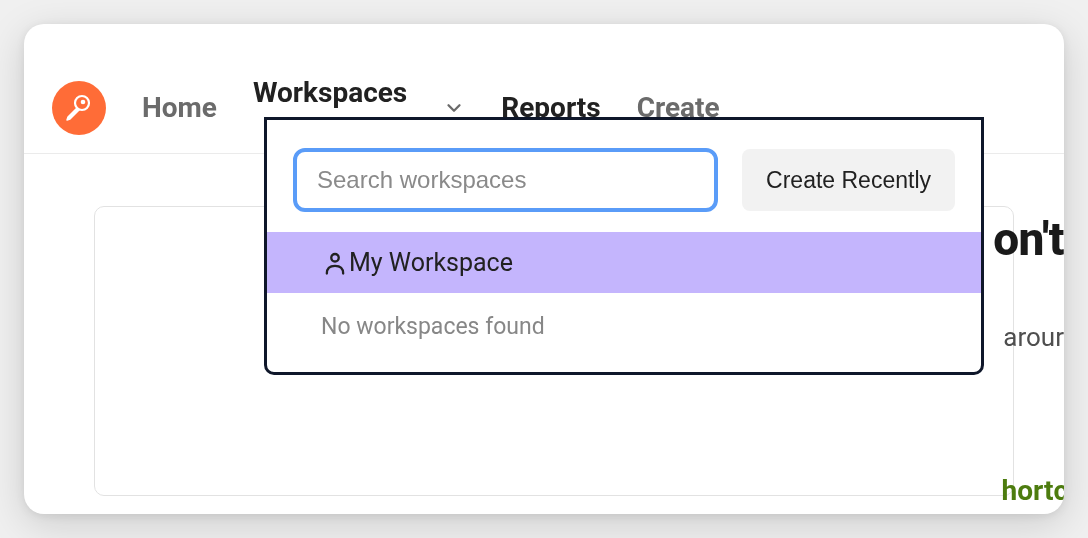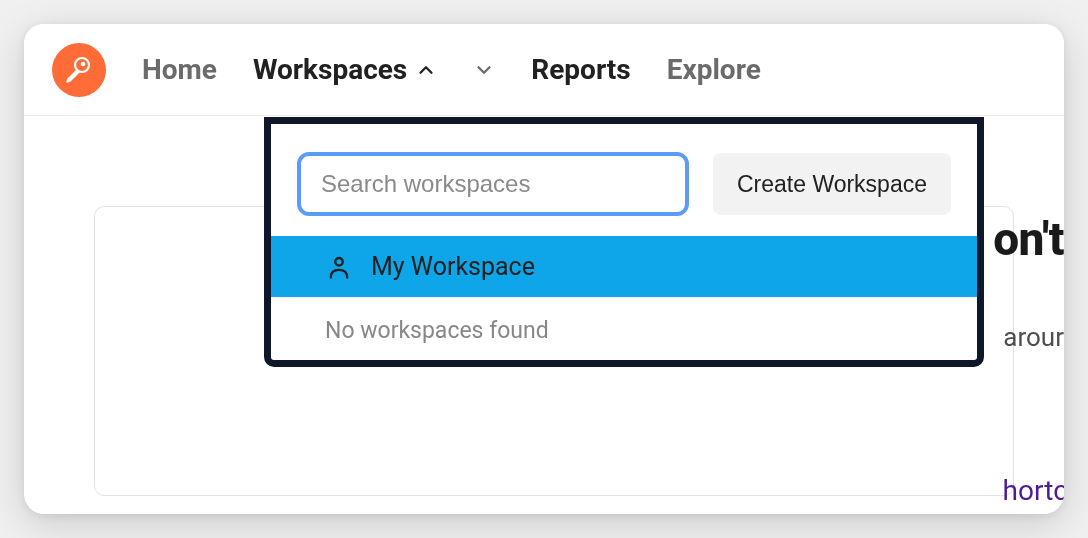--- a/index.html
+++ b/index.html
@@ -31,20 +31,21 @@
     .topbar {
       display: flex;
       align-items: center;
       height: 92px;
       padding: 0 28px;
       gap: 36px;
       border-bottom: 1px solid #ebebeb;
       background: #ffffff;
       position: relative;
       z-index: 2;
+      margin-top: 38px;
     }
     
     .logo {
       width: 54px;
       height: 54px;
       border-radius: 50%;
       background: #ff6c37;
       display: flex;
       align-items: center;
       justify-content: center;
@@ -62,41 +63,42 @@
       gap: 8px;
       cursor: pointer;
       font-size: 28px;
       font-weight: 700;
       color: #6b6b6b;
       white-space: nowrap;
     }
     
     .nav-item.active {
       color: #212121;
+      flex-direction: column;
     }
     
     .nav-item.dark {
       color: #212121;
     }
     
     .chevron {
       display: inline-flex;
       align-items: center;
     }
     
     .dropdown {
       position: absolute;
       top: 93px;
       left: 240px;
       width: 720px;
       background: #ffffff;
-      border: 7px solid #0f172a;
+      border: 3px solid #0f172a;
       border-radius: 0 0 10px 10px;
       z-index: 10;
-      padding-bottom: 4px;
+      padding-bottom: 20px;
     }
     
     .dropdown-header {
       display: flex;
       align-items: center;
       gap: 24px;
       padding: 28px 26px 20px 26px;
     }
     
     .search-input {
@@ -130,23 +132,22 @@
     .section-label {
       font-size: 23px;
       font-weight: 600;
       color: #878787;
       padding: 14px 26px 10px 26px;
     }
     
     .workspace-item {
       display: flex;
       align-items: center;
-      gap: 18px;
       padding: 16px 26px 16px 54px;
-      background: #0ea5e9;
+      background: #c4b5fd;
       cursor: pointer;
     }
     
     .workspace-item .icon {
       display: inline-flex;
       align-items: center;
       justify-content: center;
     }
     
     .workspace-item .label {
@@ -192,22 +193,22 @@
       color: #4f4f4f;
       z-index: 1;
       margin-left: 20px;
     }
     
     .bg-shortcut {
       position: absolute;
       top: 450px;
       right: -4px;
       font-size: 28px;
-      font-weight: 400;
-      color: #4c1d95;
+      font-weight: 700;
+      color: #4d7c0f;
       z-index: 1;
     }
   </style>
 </head>
 <body>
 
 <div class="window">
 
   <div class="topbar">
     <div class="logo">
@@ -237,33 +238,33 @@
             <path d="M6 9 L12 15 L18 9" fill="none" stroke="#6b6b6b" stroke-width="2.5" stroke-linecap="round" stroke-linejoin="round"></path>
           </svg>
       </span>
     </div>
 
     <div class="nav-item dark">
       <span>Reports</span>
     </div>
 
     <div class="nav-item">
-      <span>Explore</span>
+      <span>Create</span>
     </div>
   </div>
 
   <div class="bg-panel"></div>
   <div class="bg-title">on't</div>
   <div class="bg-subtitle">arour</div>
   <div class="bg-shortcut">hortc</div>
 
   <div class="dropdown">
     <div class="dropdown-header">
       <input type="text" class="search-input" placeholder="Search workspaces" style="">
-      <button class="create-btn">Create Workspace</button>
+      <button class="create-btn">Create Recently</button>
     </div>
 
 
     <div class="workspace-item">
       <span class="icon">
         <svg width="28" height="28" viewBox="0 0 24 24">
           <circle cx="12" cy="7.5" r="3.2" fill="none" stroke="#212121" stroke-width="2"></circle>
           <path d="M5 21 C5 16.5 8 14.5 12 14.5 C16 14.5 19 16.5 19 21" fill="none" stroke="#212121" stroke-width="2" stroke-linecap="round"></path>
         </svg>
       </span>

